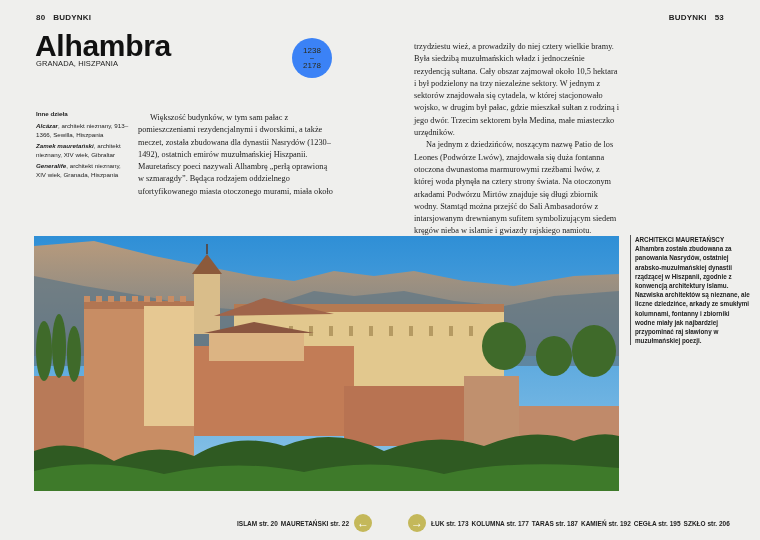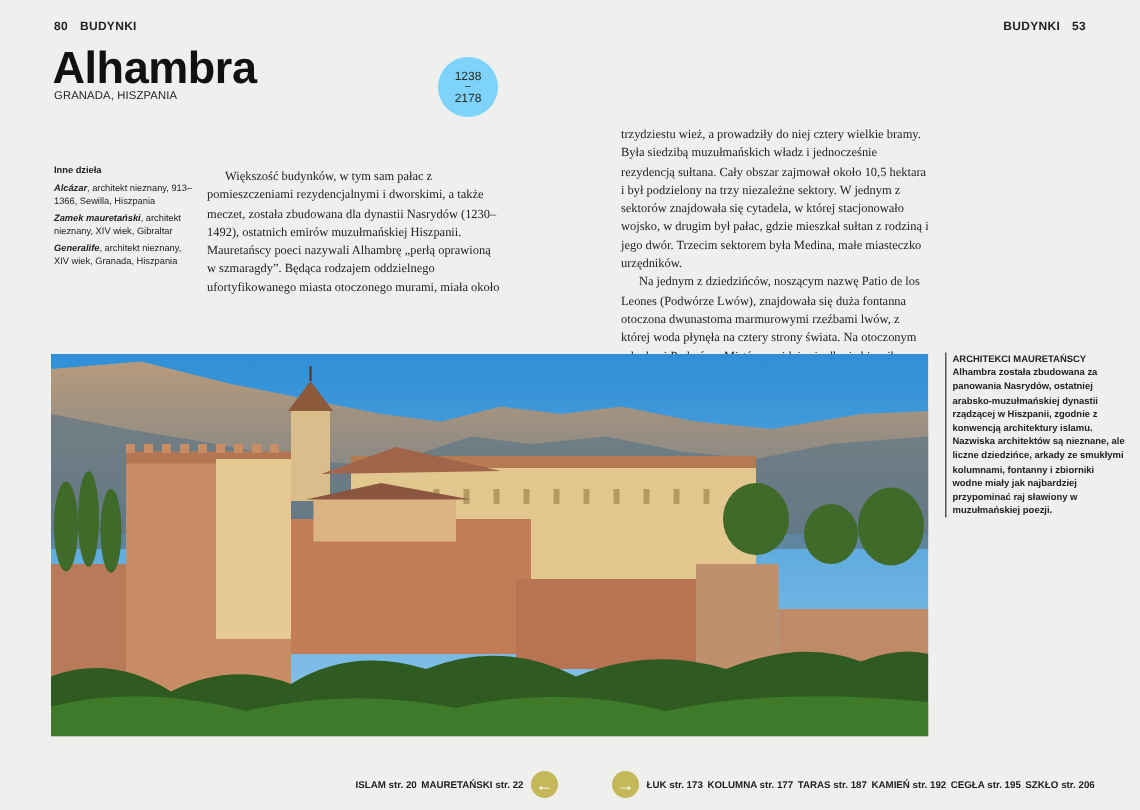--- a/index.html
+++ b/index.html
@@ -8,32 +8,32 @@
 
   .running-head { position: absolute; top: 13px; font-size: 8px; font-weight: bold; letter-spacing: 0.2px; color: #222; }
   .running-head.left { left: 36px; text-align: center; }
   .running-head.right { right: 36px; }
   .running-head .pg { margin: 0 4px; }
 
   .title { position: absolute; left: 35px; top: 29px; font-size: 30px; font-weight: bold; letter-spacing: -0.3px; color: #111; }
   .location { position: absolute; left: 36px; top: 59px; font-size: 7.5px; color: #222; letter-spacing: 0.1px; }
 
   .date-badge { position: absolute; left: 292px; top: 38px; width: 40px; height: 40px; border-radius: 50%;
-    background: #7dd3fc; color: #2a2a1a; font-size: 8px; line-height: 9px; text-align: center;
+    background: #3b82f6; color: #2a2a1a; font-size: 8px; line-height: 9px; text-align: center;
     display: flex; flex-direction: column; justify-content: center; align-items: center; }
   .date-badge .dash { font-size: 7px; line-height: 6px; }
 
   .other-works { position: absolute; left: 36px; top: 109px; width: 96px; font-size: 6.2px; line-height: 9px; color: #222; }
   .other-works .hd { font-weight: bold; margin-bottom: 3px; }
   .other-works .item { margin-bottom: 2px; }
   .other-works .item b { font-style: italic; font-weight: bold; }
 
   .serif { font-family: "Liberation Serif", serif; font-size: 8.3px; line-height: 12.3px; color: #222; text-align: left; }
   .col1 { position: absolute; left: 138px; top: 112px; width: 196px; }
-  .col2 { position: absolute; left: 414px; top: 41px; width: 206px; margin-top: 43px; }
+  .col2 { position: absolute; left: 414px; top: 41px; width: 206px; }
   .serif p.ind { text-indent: 12px; }
   .serif em { font-style: italic; }
 
   .photo { position: absolute; left: 34px; top: 236px; width: 585px; height: 255px; overflow: hidden; }
   .photo svg { display: block; }
 
   .sidebar-box { position: absolute; left: 630px; top: 235px; width: 120px; border-left: 1px solid #555; padding-left: 4px;
     font-size: 6.3px; line-height: 9.2px; font-weight: bold; color: #222; }
   .sidebar-box .hd { text-transform: uppercase; font-weight: bold; }
 

